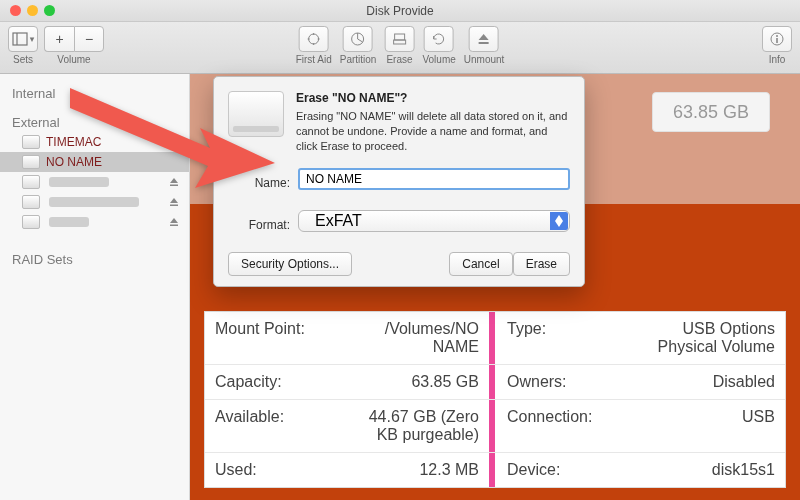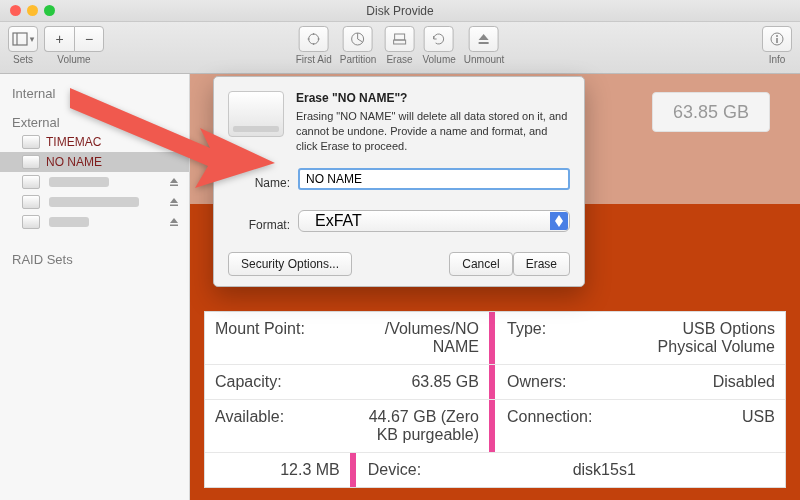--- a/index.html
+++ b/index.html
@@ -227,20 +227,21 @@
         <div class="dcell dk2">Owners:</div>
         <div class="dcell dv2">Disabled</div>
       </div>
       <div class="drow">
         <div class="dcell dk">Available:</div>
         <div class="dcell dv">44.67 GB (Zero KB purgeable)</div>
         <div class="dcell dk2">Connection:</div>
         <div class="dcell dv2">USB</div>
       </div>
       <div class="drow">
+        <div class="dcell dk">Used:</div>
         <div class="dcell dv">12.3 MB</div>
         <div class="dcell dk2">Device:</div>
         <div class="dcell dv2">disk15s1</div>
       </div>
     </div>
   </div>
 </div>
 
 <div class="overlay-bar"></div>
 

